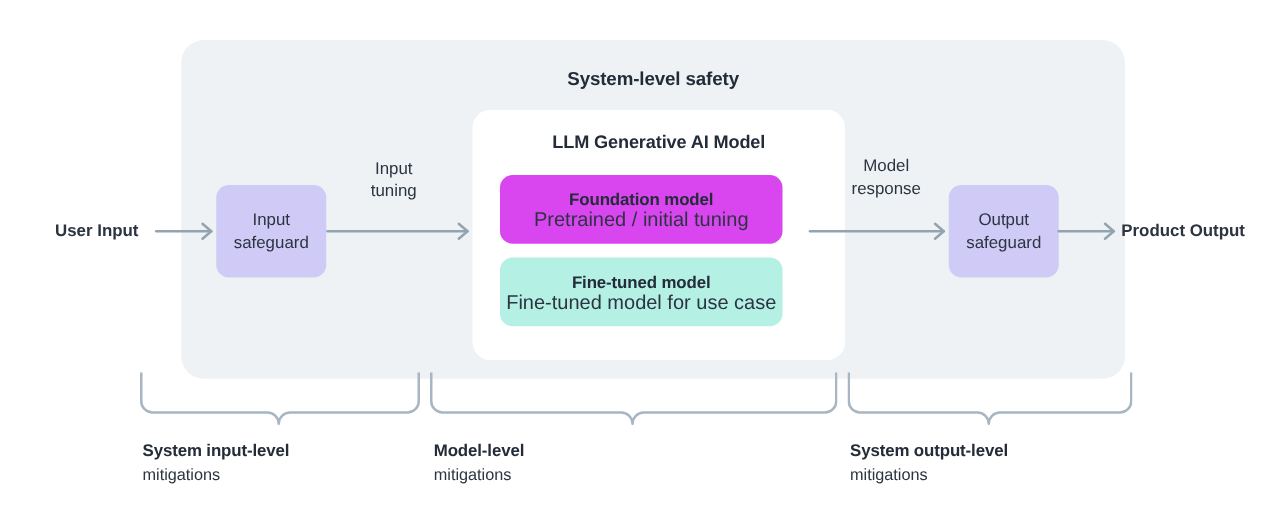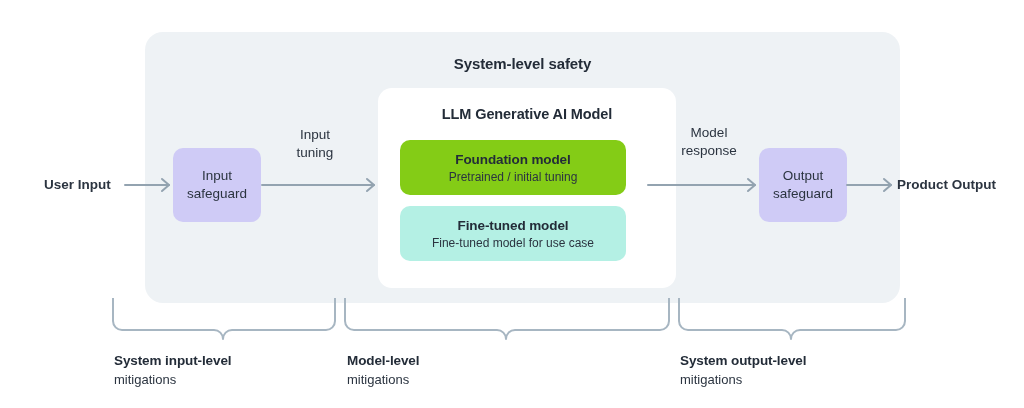--- a/index.html
+++ b/index.html
@@ -70,37 +70,37 @@
     border-radius: 10px;
     display: flex;
     flex-direction: column;
     align-items: center;
     justify-content: center;
     text-align: center;
   }
   #foundation-model-box {
     top: 52px;
     height: 55px;
-    background: #84cc16;
+    background: #d946ef;
   }
   #finetuned-model-box {
     top: 118px;
     height: 55px;
     background: #b4f0e4;
     text-align: center;
   }
   .model-title {
     font-size: 13.5px;
     font-weight: bold;
     color: #232c38;
     line-height: 17px;
     letter-spacing: -0.1px;
   }
   .model-sub {
-    font-size: 12px;
+    font-size: 16px;
     color: #2b3440;
     line-height: 16px;
     margin-top: 1px;
   }
 
   
   .safeguard-box {
     position: absolute;
     width: 88px;
     height: 74px;

